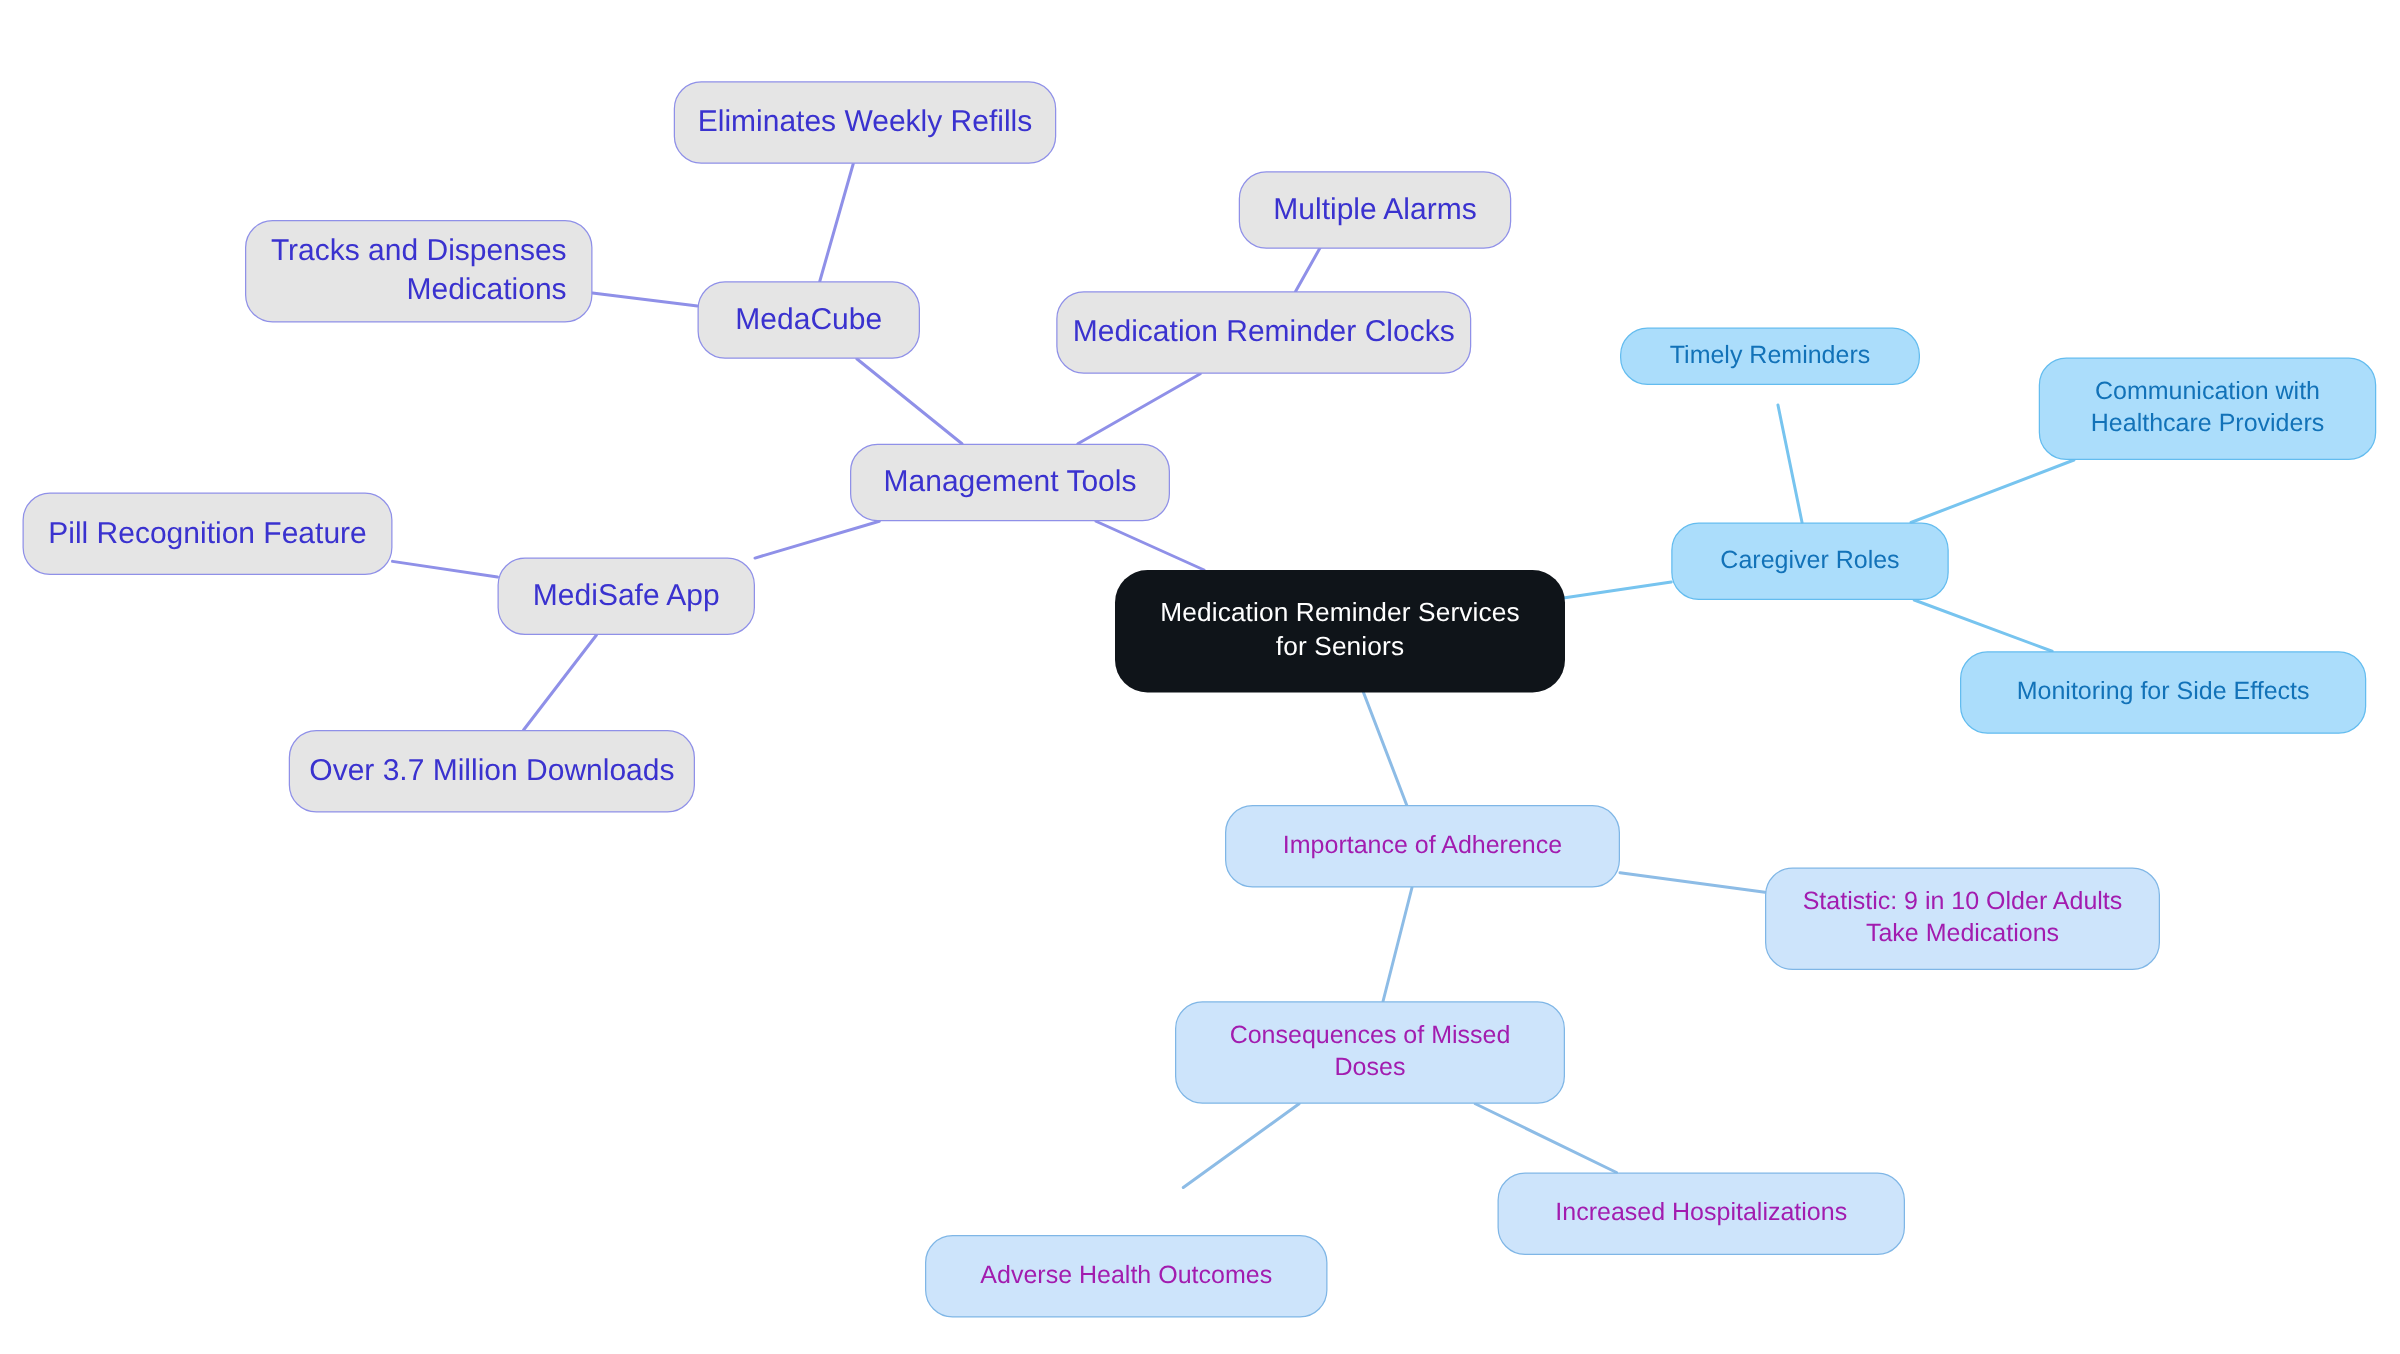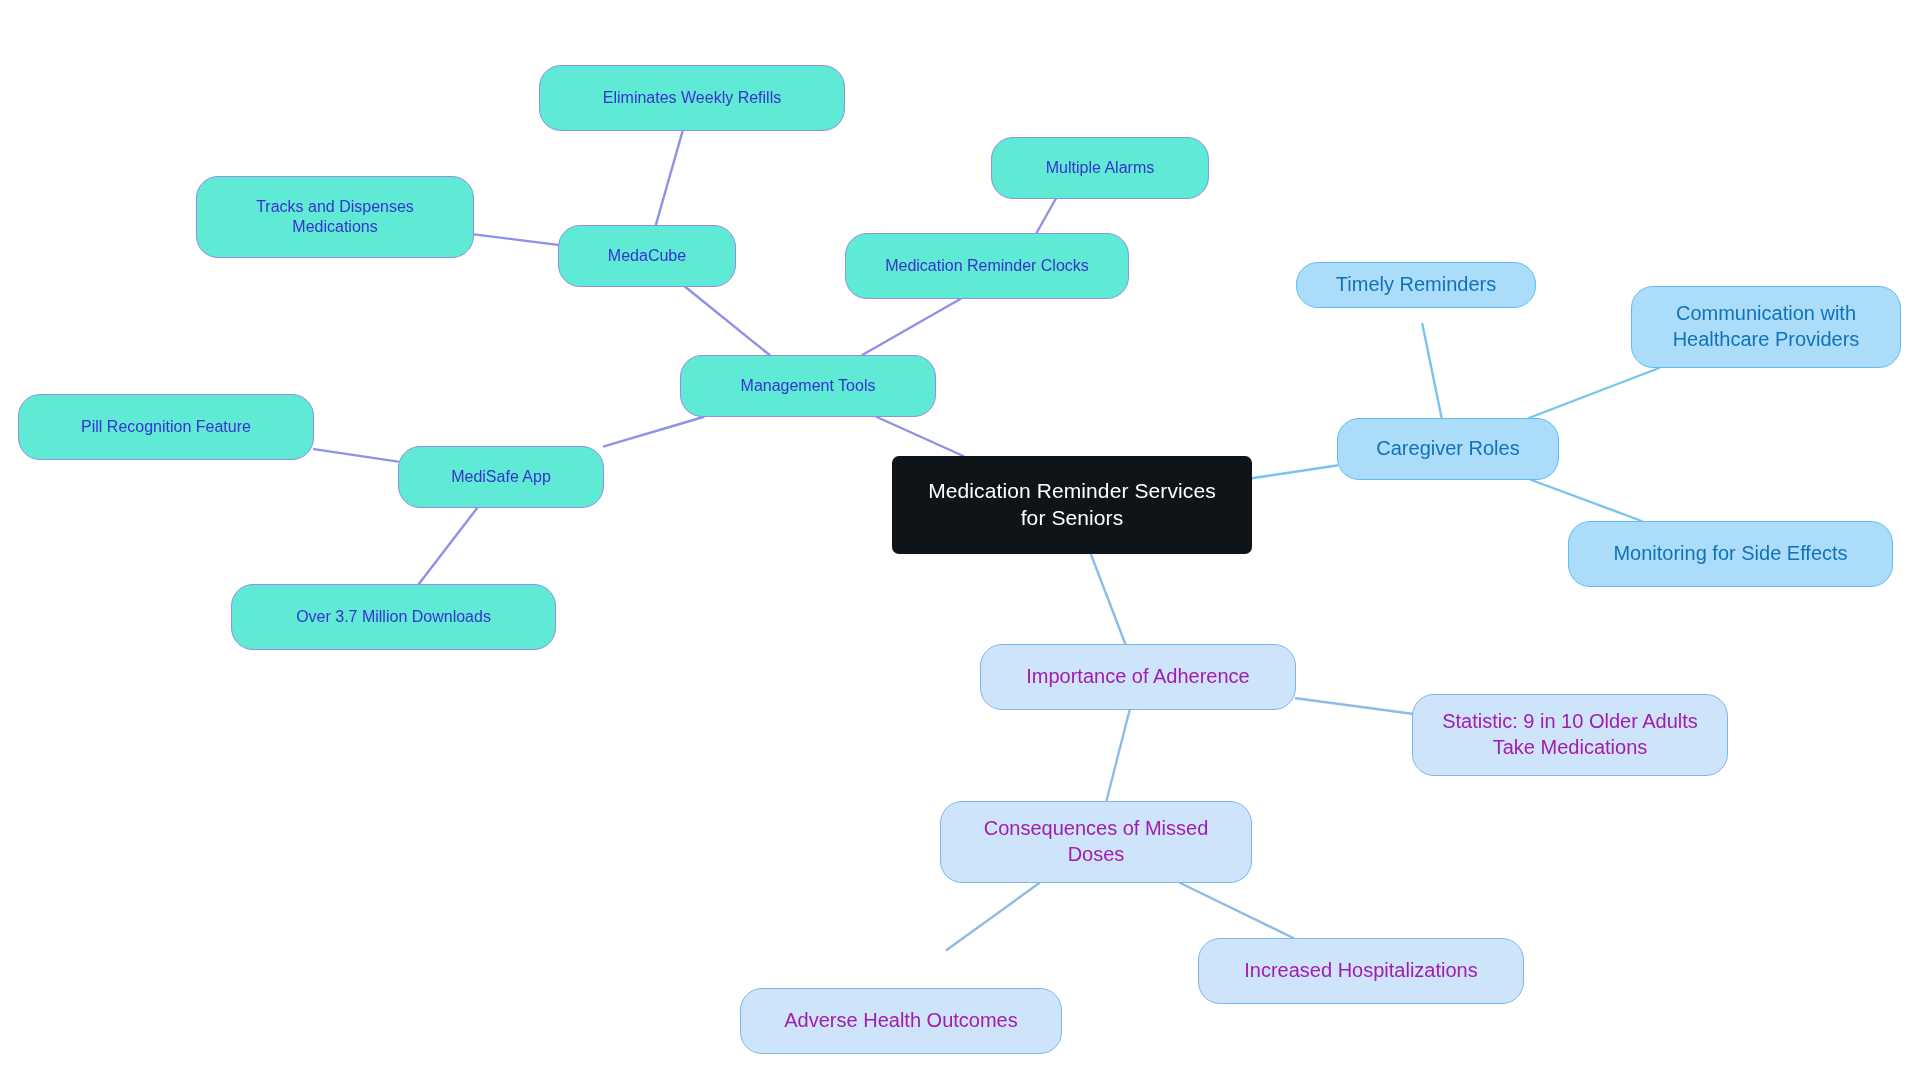--- a/index.html
+++ b/index.html
@@ -31,32 +31,33 @@
     justify-content: center;
     text-align: center;
     border-radius: 22px;
     border-style: solid;
     border-width: 1px;
     line-height: 1.28;
     white-space: pre-line;
     z-index: 2;
   }
   .node-root {
-    border-radius: 7px;
+    border-radius: 26px;
     border-width: 0;
     background: #0f1419;
     color: #ffffff;
     font-size: 21px;
     letter-spacing: 0.1px;
   }
   .node-purple {
-    background: #5eead4;
+    background: #e5e5e5;
     border-color: #8f90e8;
     color: #3a32cf;
-    font-size: 16px;
+    font-size: 24px;
+    text-align: right;
   }
   .node-blue-strong {
     background: #abddfb;
     border-color: #63bcef;
     color: #1272b8;
     font-size: 20px;
   }
   .node-blue-soft {
     background: #cde4fb;
     border-color: #7fb6e6;
@@ -89,21 +90,21 @@
       <line x1="1180.2248062015503" y1="883" x2="1293.2093023255813" y2="938" stroke="#8dbce6" stroke-width="2.4" stroke-linecap="round"></line>
     </svg>
   <div id="node-layer">
       <div class="node node-root" style="left: 892px; top: 456px; width: 360px; height: 98px;">Medication Reminder Services
 for Seniors</div>
       <div class="node node-purple" style="left: 680px; top: 355px; width: 256px; height: 62px;">Management Tools</div>
       <div class="node node-purple" style="left: 558px; top: 225px; width: 178px; height: 62px;">MedaCube</div>
       <div class="node node-purple" style="left: 539px; top: 65px; width: 306px; height: 66px;">Eliminates Weekly Refills</div>
       <div class="node node-purple" style="left: 196px; top: 176px; width: 278px; height: 82px;">Tracks and Dispenses
 Medications</div>
-      <div class="node node-purple" style="left: 845px; top: 233px; width: 284px; height: 66px;">Medication Reminder Clocks</div>
+      <div class="node node-purple" style="left: 845px; top: 233px; width: 332px; height: 66px;">Medication Reminder Clocks</div>
       <div class="node node-purple" style="left: 991px; top: 89px; width: 218px; height: 62px; margin-top: 48px;">Multiple Alarms</div>
       <div class="node node-purple" style="left: 398px; top: 446px; width: 206px; height: 62px;">MediSafe App</div>
       <div class="node node-purple" style="left: 18px; top: 394px; width: 296px; height: 66px;">Pill Recognition Feature</div>
       <div class="node node-purple" style="left: 231px; top: 584px; width: 325px; height: 66px;">Over 3.7 Million Downloads</div>
       <div class="node node-blue-strong" style="left: 1337px; top: 418px; width: 222px; height: 62px;">Caregiver Roles</div>
       <div class="node node-blue-strong" style="left: 1296px; top: 262px; width: 240px; height: 46px;">Timely Reminders</div>
       <div class="node node-blue-strong" style="left: 1631px; top: 286px; width: 270px; height: 82px;">Communication with
 Healthcare Providers</div>
       <div class="node node-blue-strong" style="left: 1568px; top: 521px; width: 325px; height: 66px;">Monitoring for Side Effects</div>
       <div class="node node-blue-soft" style="left: 980px; top: 644px; width: 316px; height: 66px;">Importance of Adherence</div>

